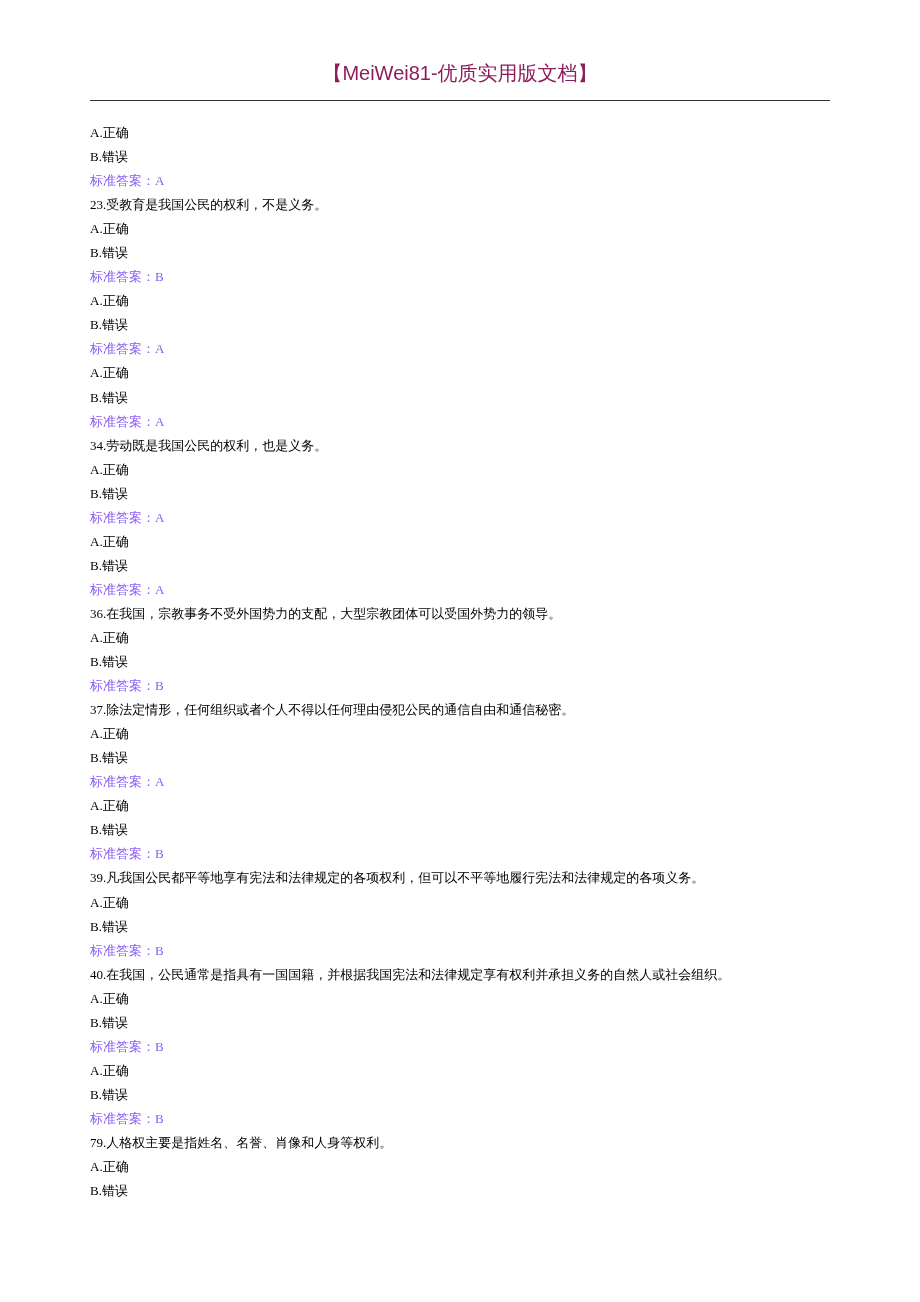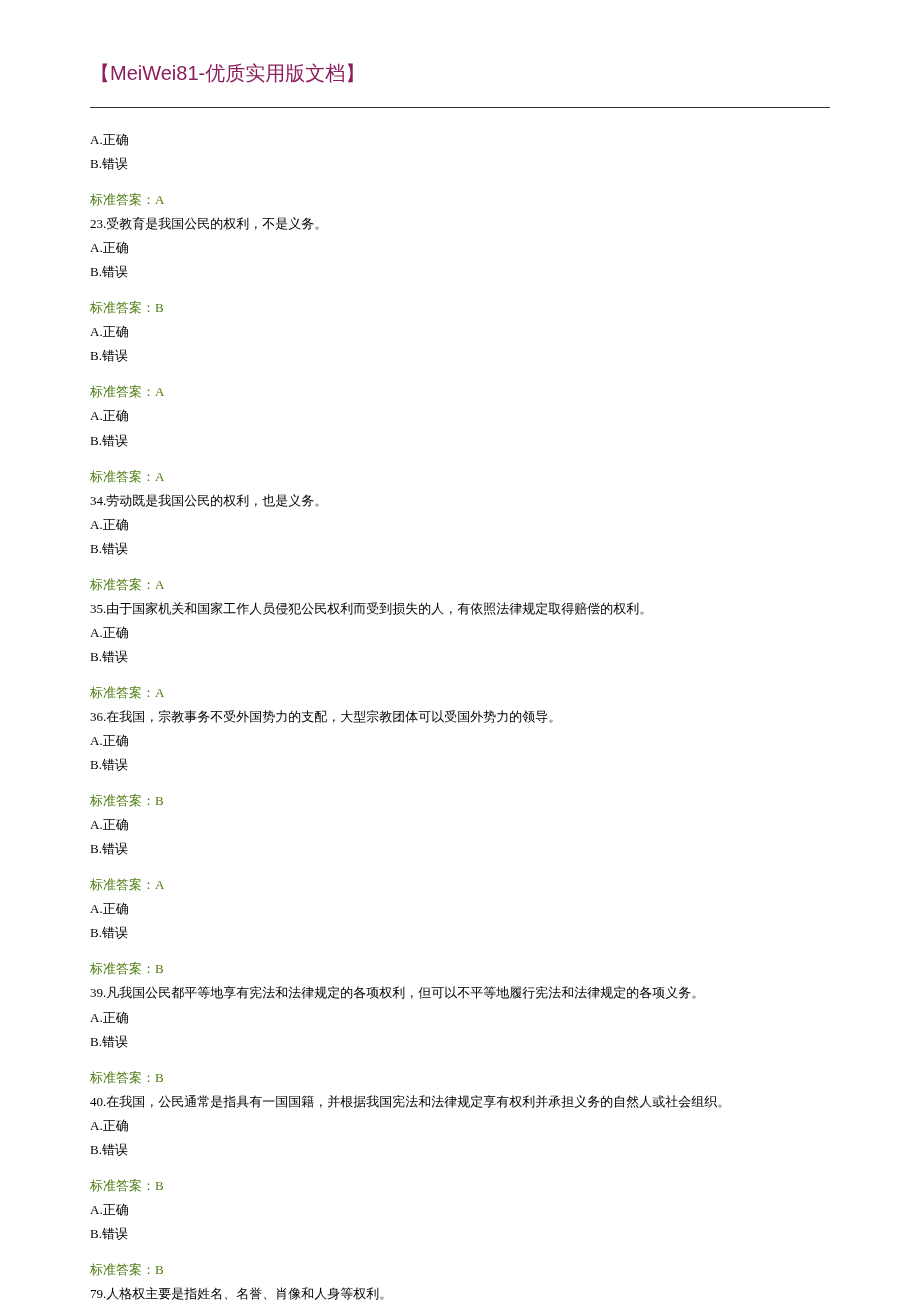--- a/index.html
+++ b/index.html
@@ -6,38 +6,38 @@
     margin: 0;
     padding: 0;
     background: #ffffff;
     font-family: "SimSun", "宋体", serif;
     width: 920px;
   }
   .page {
     padding: 60px 90px 40px 90px;
   }
   .header-title {
+    text-align: center;
     font-size: 20px;
     color: #8b1e5c;
     font-family: "Microsoft YaHei", "SimHei", sans-serif;
-    padding-bottom: 20px;
+    padding-bottom: 13px;
     border-bottom: 1px solid #333;
     margin-bottom: 20px;
   }
   .content {
     font-size: 13px;
     line-height: 1.85;
     color: #000;
   }
   .line {
     display: block;
   }
   .answer {
-    color: #4d7c0f;
-    margin-top: 12px;
+    color: #8b5cf6;
   }
 </style>
 </head>
 <body>
 
 <div class="page">
   <div class="header-title">【MeiWei81-优质实用版文档】</div>
   <div class="content" id="content">
       <span class="line">A.正确</span>
       <span class="line">B.错误</span>
@@ -49,28 +49,28 @@
       <span class="line">A.正确</span>
       <span class="line">B.错误</span>
       <span class="line answer">标准答案：A</span>
       <span class="line">A.正确</span>
       <span class="line">B.错误</span>
       <span class="line answer">标准答案：A</span>
       <span class="line">34.劳动既是我国公民的权利，也是义务。</span>
       <span class="line">A.正确</span>
       <span class="line">B.错误</span>
       <span class="line answer">标准答案：A</span>
-      <span class="line">35.由于国家机关和国家工作人员侵犯公民权利而受到损失的人，有依照法律规定取得赔偿的权利。</span>
       <span class="line">A.正确</span>
       <span class="line">B.错误</span>
       <span class="line answer">标准答案：A</span>
       <span class="line">36.在我国，宗教事务不受外国势力的支配，大型宗教团体可以受国外势力的领导。</span>
       <span class="line">A.正确</span>
       <span class="line">B.错误</span>
       <span class="line answer">标准答案：B</span>
+      <span class="line">37.除法定情形，任何组织或者个人不得以任何理由侵犯公民的通信自由和通信秘密。</span>
       <span class="line">A.正确</span>
       <span class="line">B.错误</span>
       <span class="line answer">标准答案：A</span>
       <span class="line">A.正确</span>
       <span class="line">B.错误</span>
       <span class="line answer">标准答案：B</span>
       <span class="line">39.凡我国公民都平等地享有宪法和法律规定的各项权利，但可以不平等地履行宪法和法律规定的各项义务。</span>
       <span class="line">A.正确</span>
       <span class="line">B.错误</span>
       <span class="line answer">标准答案：B</span>

